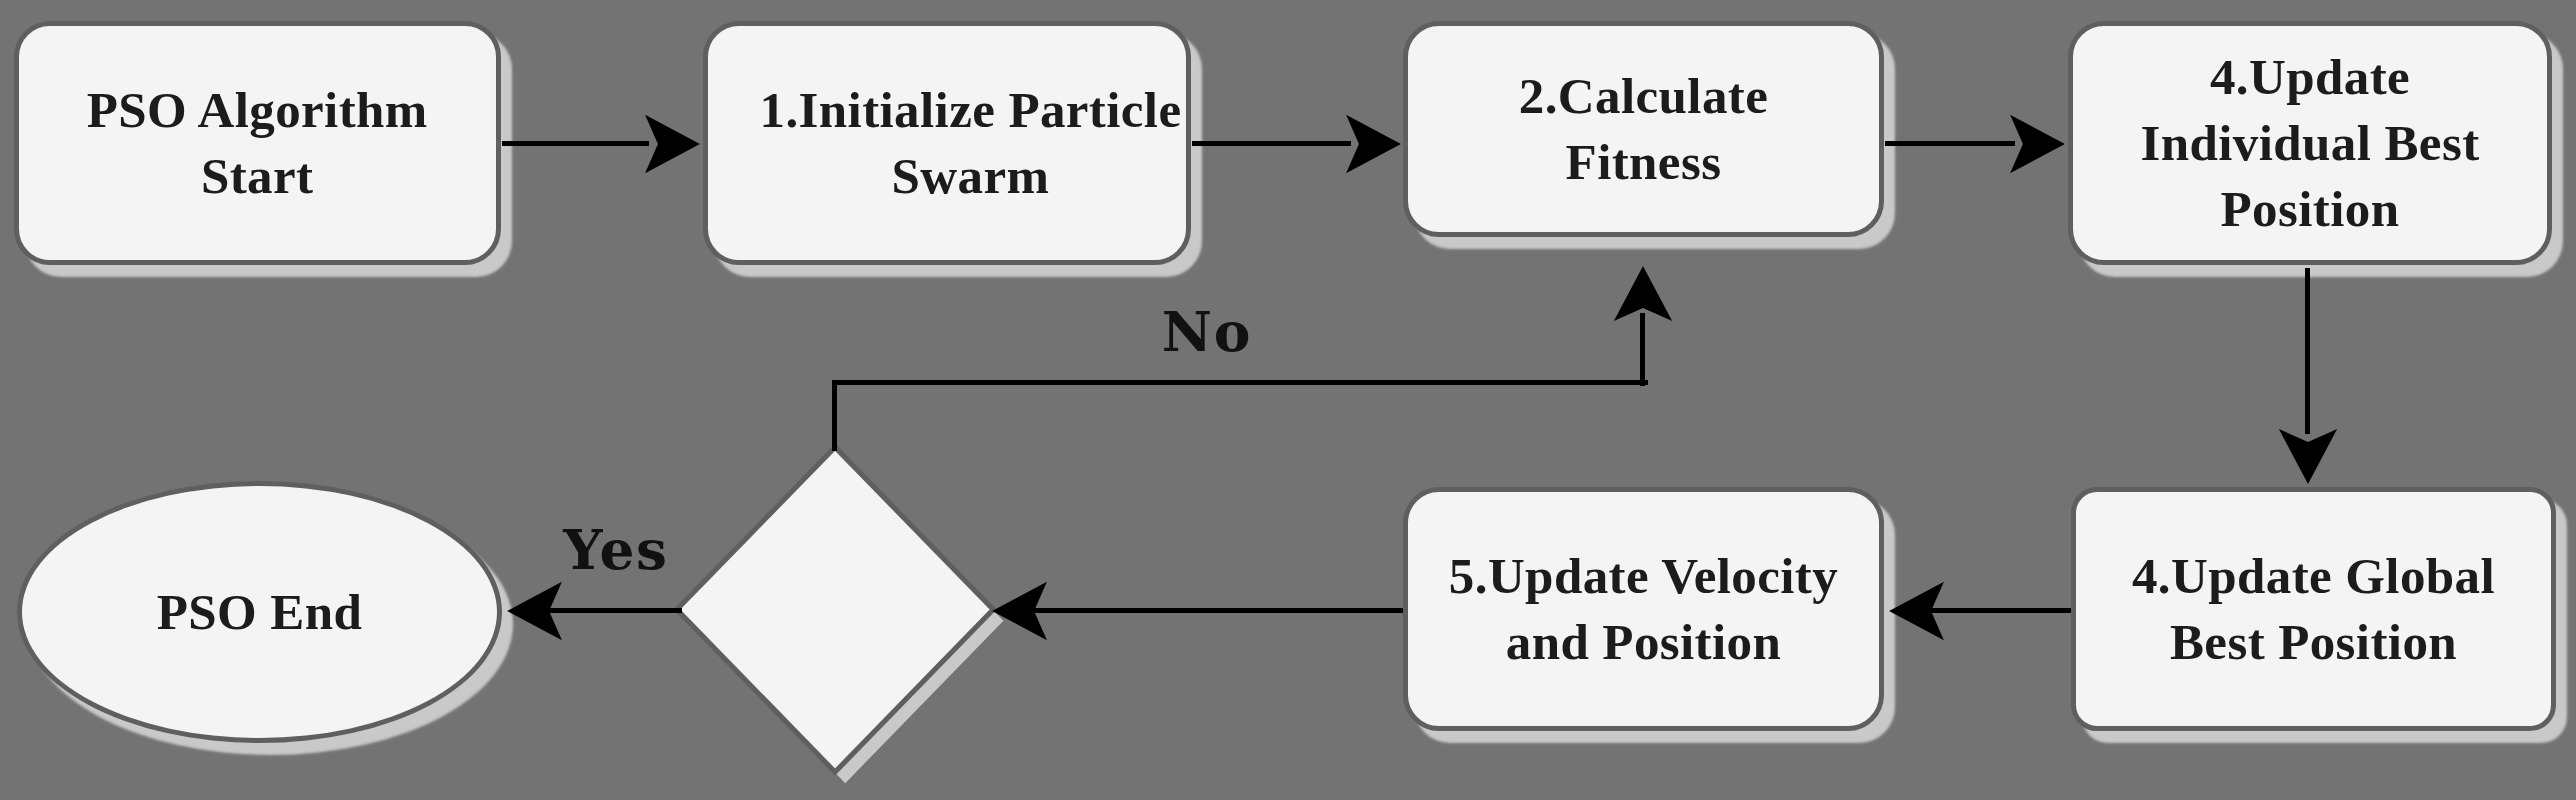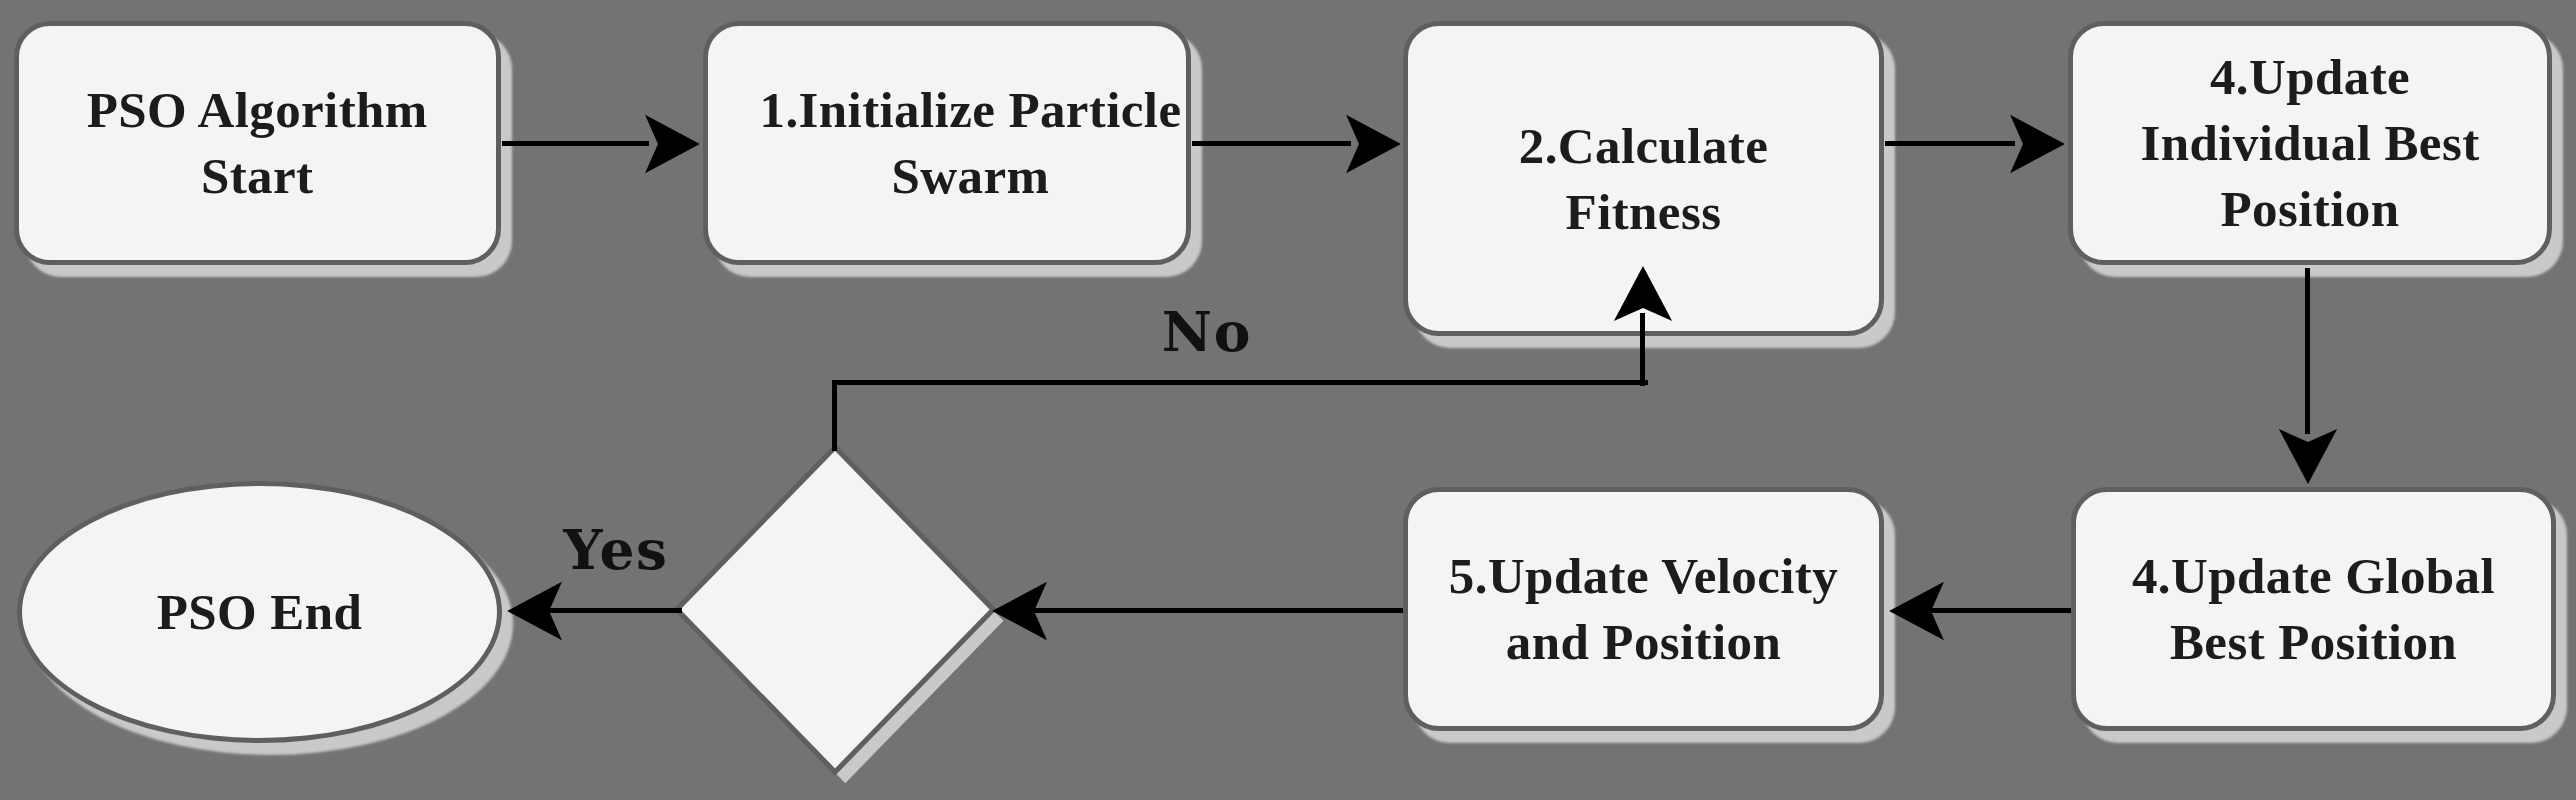--- a/index.html
+++ b/index.html
@@ -67,32 +67,32 @@
   <div class="node" style="left:13.7px;top:21.3px;width:487px;height:244px;">
     <div class="node-label">PSO Algorithm
 Start</div>
   </div>
 
   <div class="node" style="left:703px;top:21.3px;width:488px;height:244px;padding-left:47px;">
     <div class="node-label">1.Initialize Particle
 Swarm</div>
   </div>
 
-  <div class="node" style="left:1403px;top:21.3px;width:481px;height:315px;">
+  <div class="node" style="left:1403px;top:21.3px;width:481px;height:216px;">
     <div class="node-label">2.Calculate
 Fitness</div>
   </div>
 
   <div class="node" style="left:2068px;top:21.3px;width:484px;height:244px;">
     <div class="node-label">4.Update
 Individual Best
 Position</div>
   </div>
 
-  <div class="node" style="left:2071px;top:487px;width:485px;height:244px;">
+  <div class="node" style="left:2071px;top:487px;width:485px;height:244px;border-radius:26px;">
     <div class="node-label">4.Update Global
 Best Position</div>
   </div>
 
   <div class="node" style="left:1403px;top:487px;width:481px;height:244px;">
     <div class="node-label">5.Update Velocity
 and Position</div>
   </div>
 
   <svg class="diamond-svg" style="left:670px;top:442px;" width="342" height="342" viewBox="0 0 400 400">

